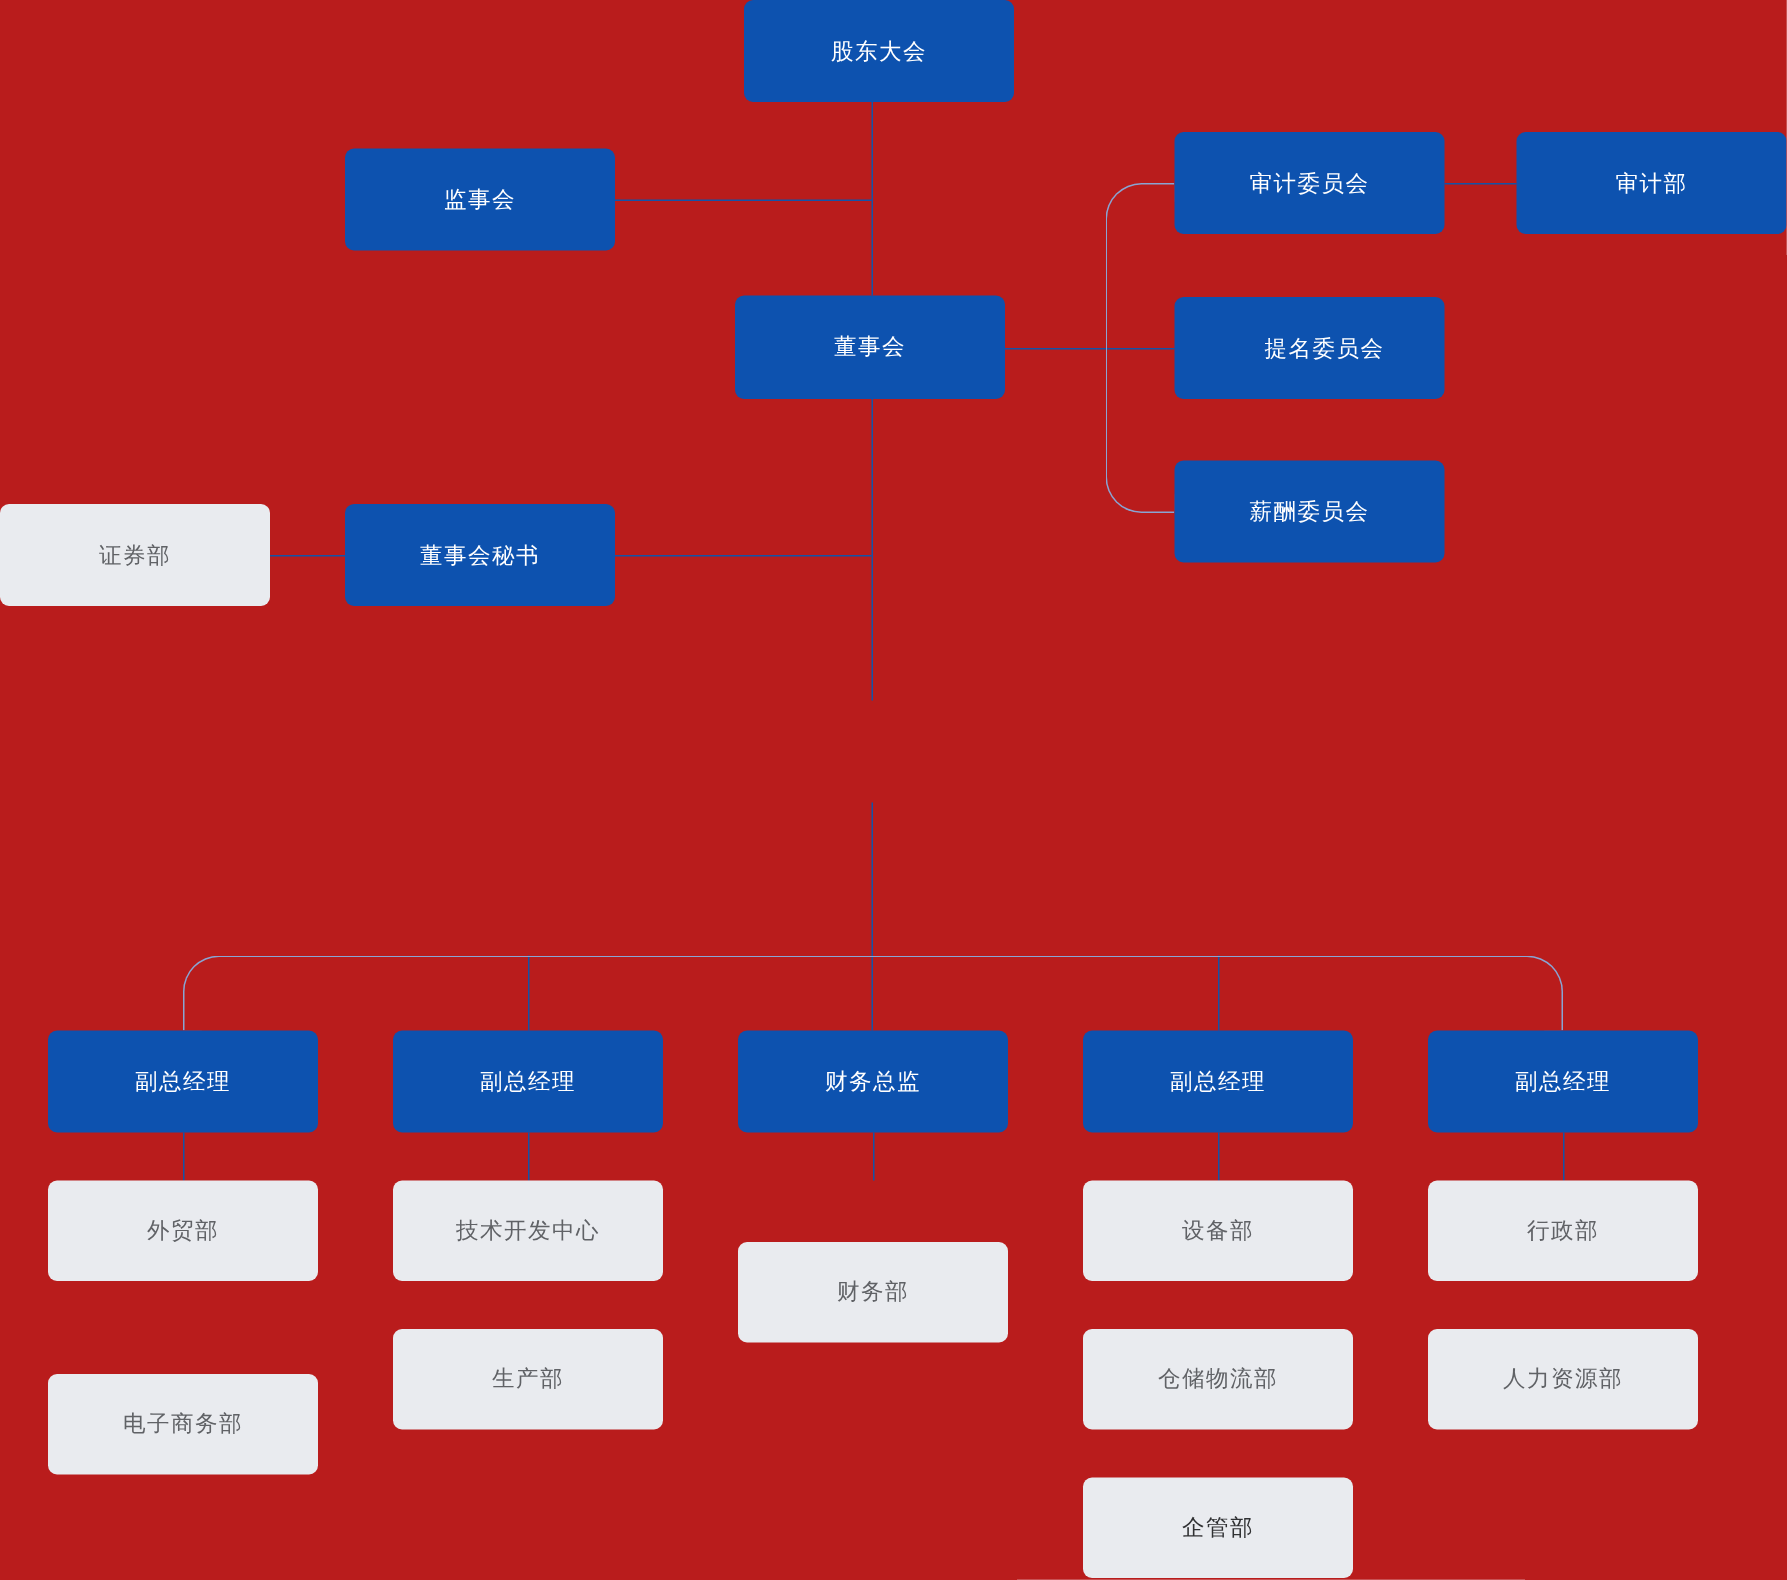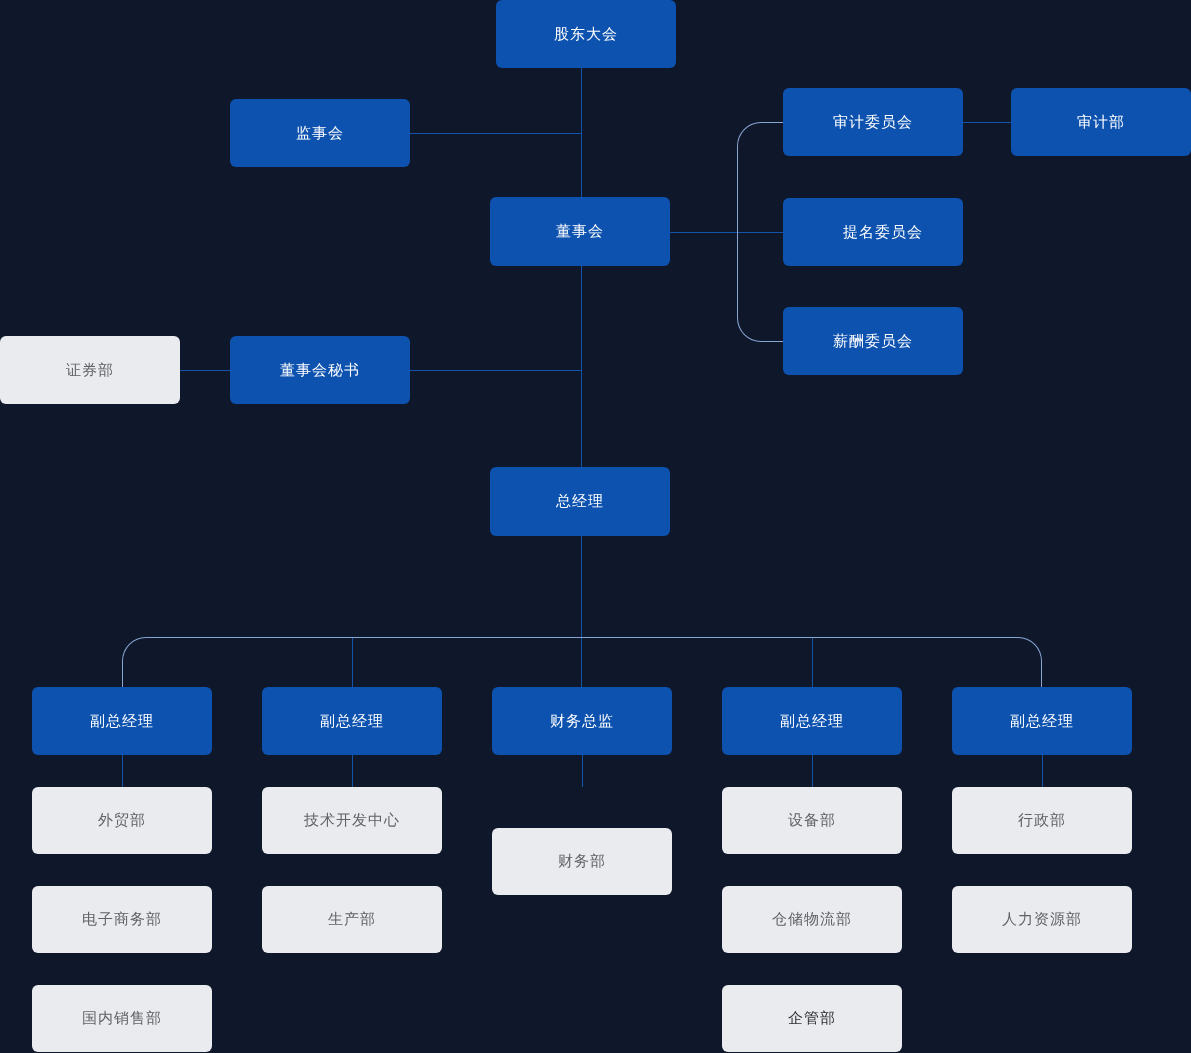--- a/index.html
+++ b/index.html
@@ -4,21 +4,21 @@
 <style>
   html,body { margin:0; padding:0; }
   body {
     font-family: "Liberation Sans", "DejaVu Sans", sans-serif;
     background: #f4f6f9;
   }
   .canvas {
     position: relative;
     width: 1191px;
     height: 1053px;
-    background: #0f172a;
+    background: #b91c1c;
     overflow: hidden;
   }
   .node {
     position: absolute;
     width: 180px;
     height: 68px;
     display: flex;
     align-items: center;
     justify-content: center;
     border-radius: 6px;
@@ -112,48 +112,42 @@
     </div>
   <div class="node primary" style="left:783px; top:307px;">
       <span>薪酬委员会</span>
     </div>
   <div class="node primary" style="left:230px; top:336px;">
       <span>董事会秘书</span>
     </div>
   <div class="node secondary" style="left:0px; top:336px;">
       <span>证券部</span>
     </div>
-  <div class="node primary" style="left:490px; top:467px; height:69px;">
-      <span>总经理</span>
-    </div>
 
   <div class="node primary" style="left:32px; top:687px;">
       <span>副总经理</span>
     </div>
   <div class="node primary" style="left:262px; top:687px;">
       <span>副总经理</span>
     </div>
   <div class="node primary" style="left:492px; top:687px;">
       <span>财务总监</span>
     </div>
   <div class="node primary" style="left:722px; top:687px;">
       <span>副总经理</span>
     </div>
   <div class="node primary" style="left:952px; top:687px;">
       <span>副总经理</span>
     </div>
 
   <div class="node secondary" style="left:32px; top:787px; height:67px;">
       <span>外贸部</span>
     </div>
-  <div class="node secondary" style="left:32px; top:886px; height:67px;">
+  <div class="node secondary" style="left:32px; top:916px; height:67px;">
       <span>电子商务部</span>
-    </div>
-  <div class="node secondary" style="left:32px; top:985px; height:67px;">
-      <span>国内销售部</span>
     </div>
 
   <div class="node secondary" style="left:262px; top:787px; height:67px;">
       <span>技术开发中心</span>
     </div>
   <div class="node secondary" style="left:262px; top:886px; height:67px;">
       <span>生产部</span>
     </div>
 
   <div class="node secondary" style="left:492px; top:828px; height:67px;">

